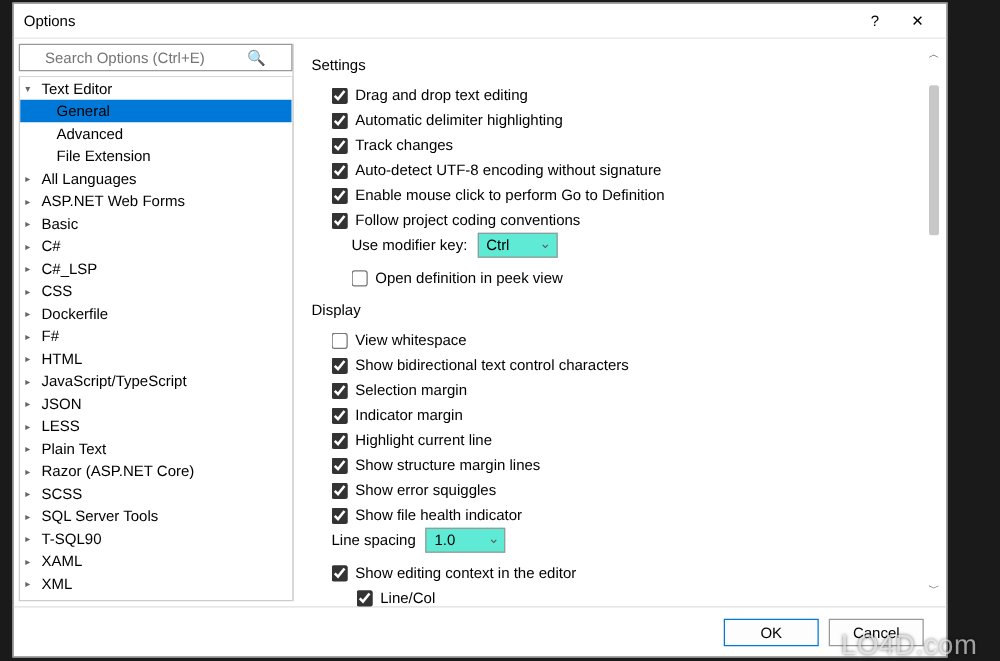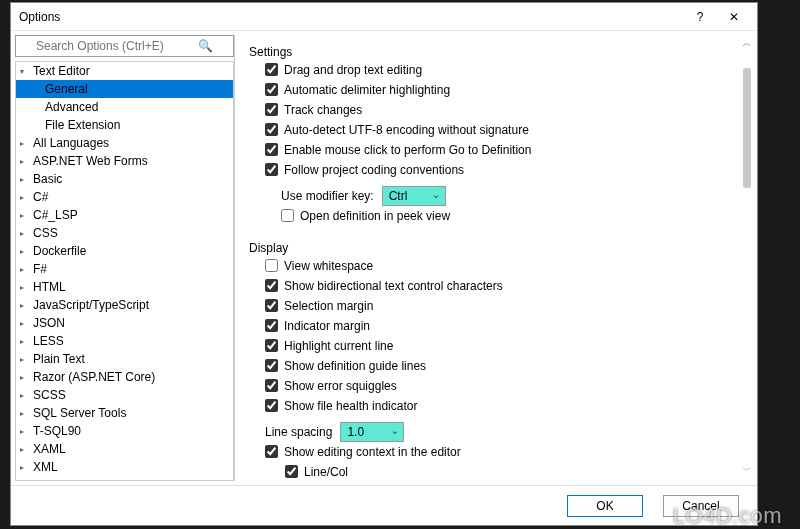--- a/index.html
+++ b/index.html
@@ -81,21 +81,21 @@
 .tree-item.selected { background: #0078d7; color: #000000; }
 .right {
   flex: 1;
   padding: 8px 4px 4px 10px;
   overflow-y: auto;
   position: relative;
 }
 .group-title { font-size: 12px; margin-bottom: 4px; margin-top: 6px;}
 .chk-row {
   display: flex;
-  align-items: flex-start;
+  align-items: flex-end;
   height: 20px;
   padding-left: 16px;
 }
 .chk-row input[type=checkbox] { width: 13px; height: 13px; margin-right: 6px; accent-color: #333;}
 .chk-row.sub { padding-left: 36px; }
 .kv-row {
   display: flex;
   align-items: center;
   height: 26px;
   padding-left: 16px;
@@ -126,21 +126,21 @@
 }
 .right-scroll .a { font-size: 9px; color: #666; }
 .right-scroll .thumb { width: 8px; height: 120px; background: #c8c8c8; border-radius: 2px; margin-top: 18px;}
 .footer {
   height: 40px;
   border-top: 1px solid #e0e0e0;
   display: flex;
   align-items: center;
   justify-content: flex-end;
   padding-right: 18px;
-  gap: 20px;
+  gap: 8px;
 }
 .footer button {
   width: 76px;
   height: 22px;
   font-size: 12px;
   background: #fdfdfd;
   border: 1px solid #999;
 }
 .footer button.primary { border: 1px solid #0078d7; }
 .watermark {
@@ -331,21 +331,21 @@
           <div class="chk-row">
             <input type="checkbox" checked="" style="">
             <span>Indicator margin</span>
           </div>
           <div class="chk-row">
             <input type="checkbox" checked="" style="">
             <span>Highlight current line</span>
           </div>
           <div class="chk-row">
             <input type="checkbox" checked="" style="">
-            <span>Show definition guide lines</span>
+            <span>Show structure margin lines</span>
           </div>
           <div class="chk-row">
             <input type="checkbox" checked="" style="">
             <span>Show error squiggles</span>
           </div>
           <div class="chk-row">
             <input type="checkbox" checked="" style="">
             <span>Show file health indicator</span>
           </div>
         </div>

